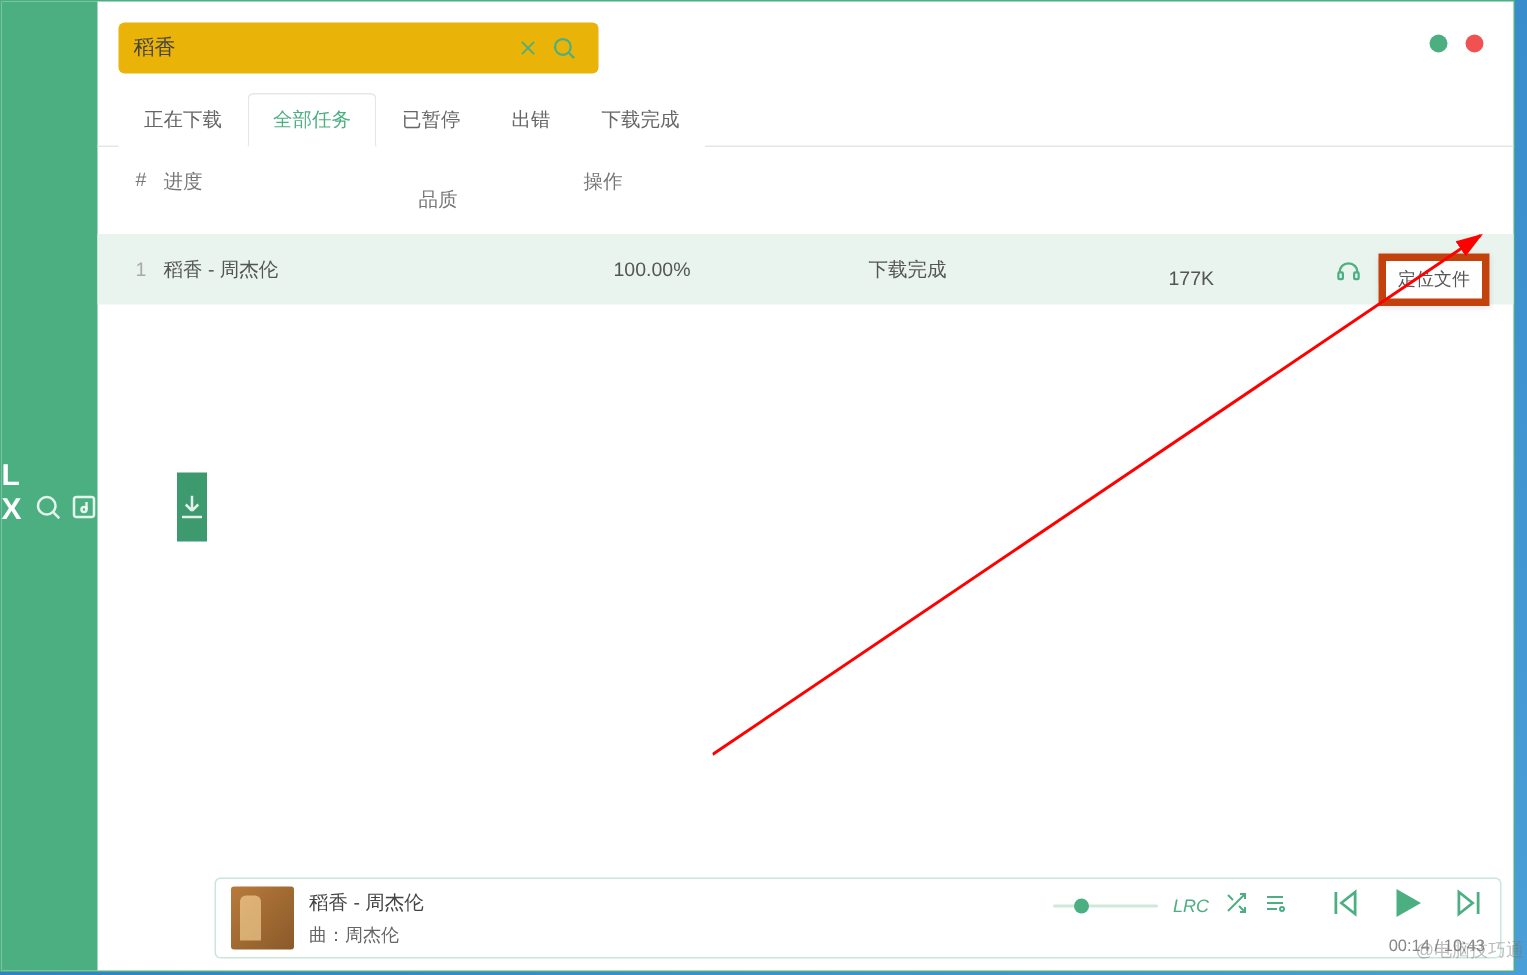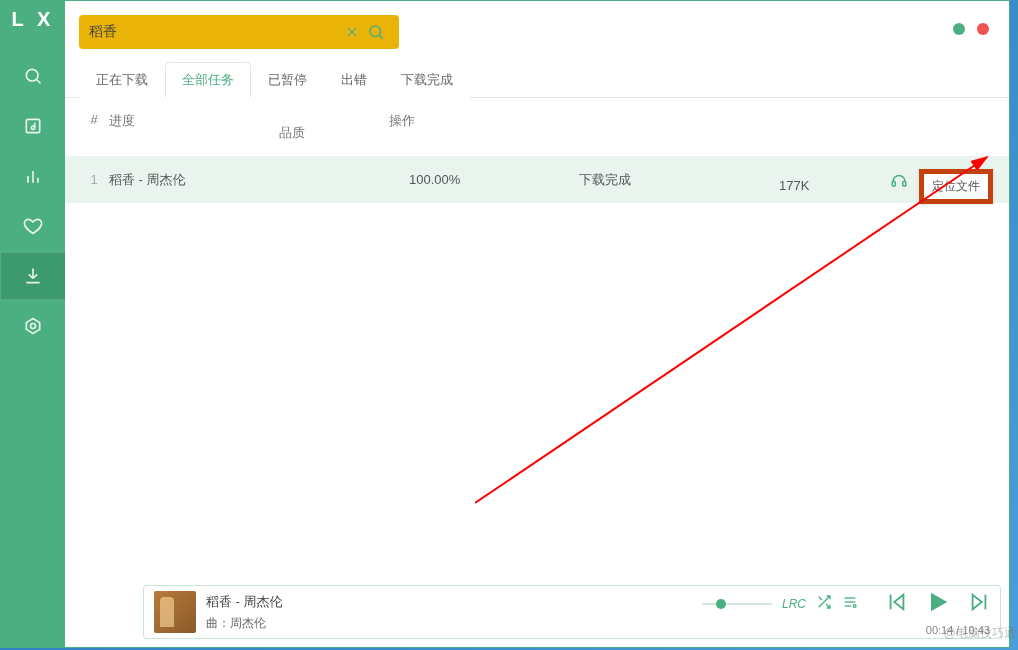--- a/index.html
+++ b/index.html
@@ -1,18 +1,18 @@
 <!DOCTYPE html>
 <html><head>
 <meta charset="utf-8">
 <style>
 * { margin: 0; padding: 0; box-sizing: border-box; font-family: -apple-system, "Microsoft YaHei", sans-serif; }
 body { width: 1018px; height: 650px; background: linear-gradient(135deg, #1e6fb8, #4a9fd8); overflow: hidden; position: relative; }
 .app { position: absolute; top: 0; left: 0; width: 1010px; height: 648px; display: flex; background: #fff; border: 1px solid #4CAF82; }
-.sidebar { width: 64px; background: #4CAF82; display: flex; flex-direction: column; align-items: center; padding-top: 7px; gap: 4px; }
+.sidebar { width: 64px; background: #4CAF82; display: flex; flex-direction: row; align-items: center; padding-top: 28px; gap: 4px; }
 .logo { color: #fff; font-size: 20px; font-weight: bold; letter-spacing: 4px; margin-bottom: 18px; }
 .nav-item { width: 64px; height: 46px; display: flex; align-items: center; justify-content: center; cursor: pointer; color: rgba(255,255,255,0.85); }
 .nav-item.active { background: #3d9a6f; }
 .nav-item svg { width: 20px; height: 20px; }
 .main { flex: 1; display: flex; flex-direction: column; position: relative; }
 .topbar { display: flex; align-items: center; padding: 14px 14px 4px 14px; }
 .searchbox { display: flex; align-items: center; background: #eab308; border-radius: 4px; width: 320px; height: 34px; padding: 0 10px; }
 .search-input { flex: 1; border: none; background: transparent; outline: none; font-size: 14px; color: #444; }
 .search-clear, .search-go { color: #4CAF82; cursor: pointer; padding: 0 4px; display: flex; align-items: center; }
 .win-dots { position: absolute; top: 22px; right: 20px; display: flex; gap: 12px; }

